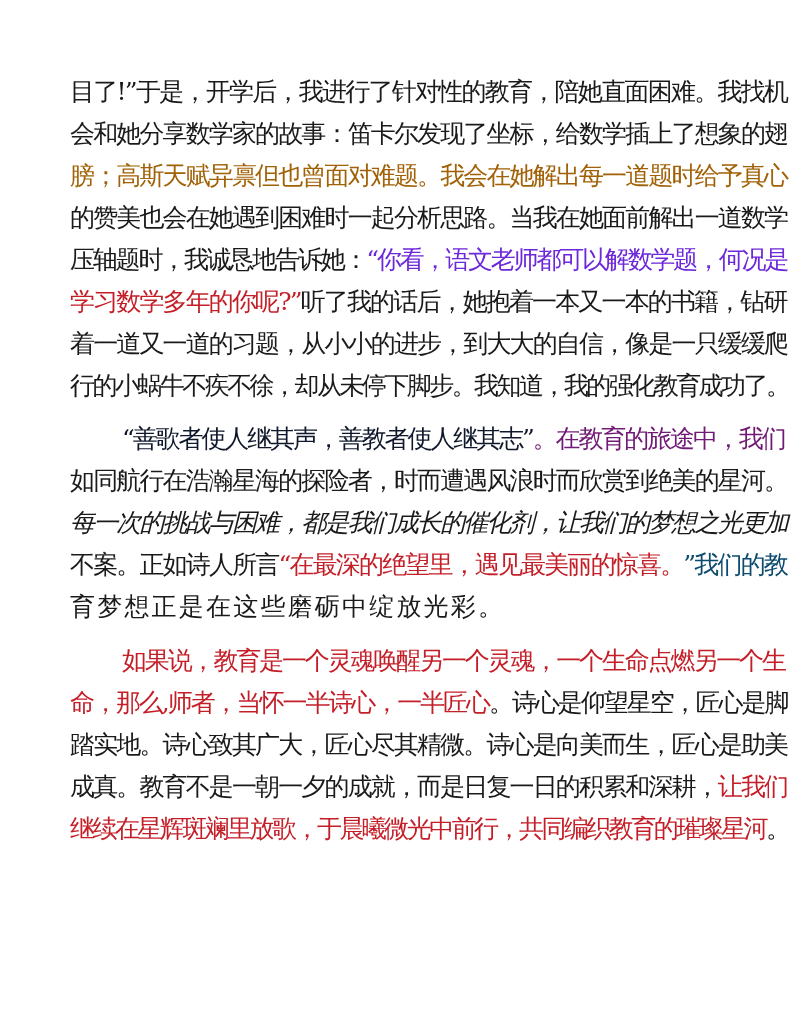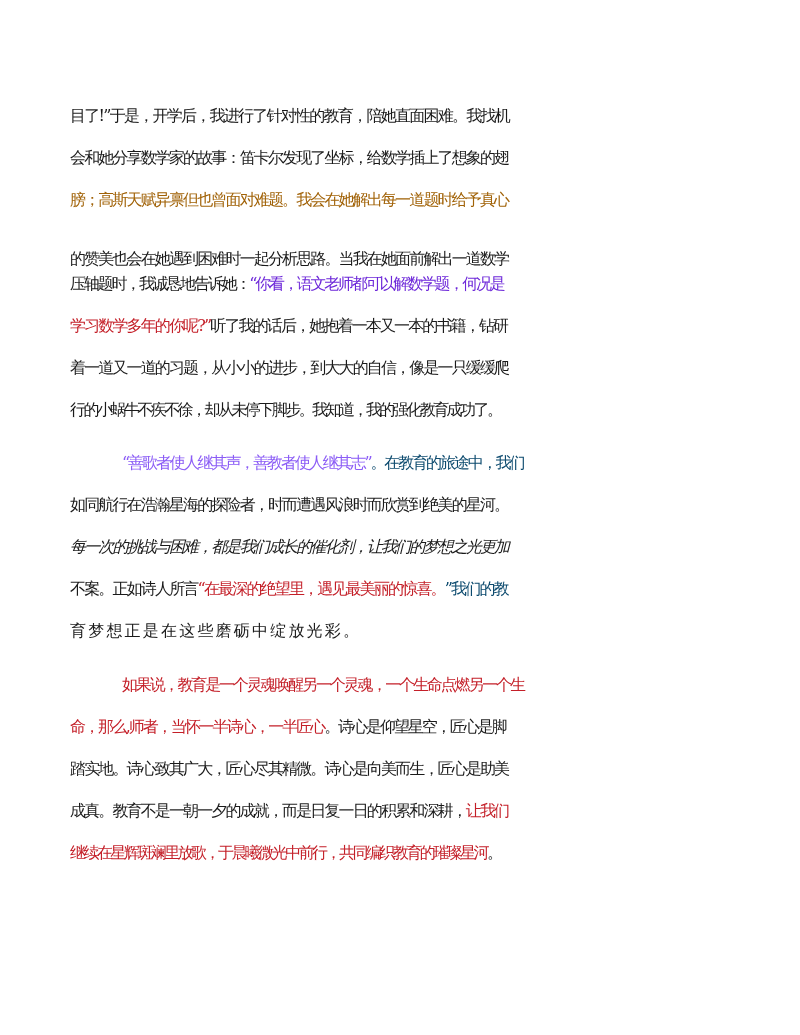--- a/index.html
+++ b/index.html
@@ -18,43 +18,42 @@
     .page {
       position: absolute;
       left: 70px;
       top: 0;
       width: 686px;
     }
     .line {
       position: absolute;
       left: 0;
       height: 30px;
-      font-size: 16px;
+      font-size: 25px;
       line-height: 30px;
       white-space: nowrap;
       letter-spacing: 2.2px;
-      margin-top: 24px;
     }
     .line.indent { left: 52px; }
     .red { color: #c41f28; }
     .blk { color: #1a1a1a; }
   </style>
 </head>
 <body>
 
 <div class="page" id="page">
     <div class="line" style="top: 77px; letter-spacing: -1.7375px;"><span class="blk" style="color: rgb(26, 26, 26);">目了!”于是，开学后，我进行了针对性的教育，陪她直面困难。我找机</span></div>
     <div class="line" style="top: 119px; letter-spacing: -1.86452px;"><span class="blk" style="color: rgb(26, 26, 26);">会和她分享数学家的故事：笛卡尔发现了坐标，给数学插上了想象的翅</span></div>
     <div class="line" style="top: 161px; letter-spacing: -1.86452px;"><span class="blk" style="color: #a16207;">膀；高斯天赋异禀但也曾面对难题。我会在她解出每一道题时给予真心</span></div>
-    <div class="line" style="top: 220px; letter-spacing: -1.86452px;"><span class="blk" style="color: rgb(26, 26, 26);">的赞美也会在她遇到困难时一起分析思路。当我在她面前解出一道数学</span></div>
+    <div class="line" style="top: 203px; letter-spacing: -1.86452px;"><span class="blk" style="color: rgb(26, 26, 26);">的赞美也会在她遇到困难时一起分析思路。当我在她面前解出一道数学</span></div>
     <div class="line" style="top: 245px; letter-spacing: -2.20625px;"><span class="blk" style="color: rgb(26, 26, 26);">压轴题时，我诚恳地告诉她：</span><span class="red" style="color: #6d28d9;">“你看，语文老师都可以解数学题，何况是</span></div>
     <div class="line" style="top: 287px; letter-spacing: -1.8625px;"><span class="red" style="color: rgb(196, 31, 40);">学习数学多年的你呢?”</span><span class="blk" style="color: rgb(26, 26, 26);">听了我的话后，她抱着一本又一本的书籍，钻研</span></div>
     <div class="line" style="top: 329px; letter-spacing: -1.86452px;"><span class="blk" style="color: rgb(26, 26, 26);">着一道又一道的习题，从小小的进步，到大大的自信，像是一只缓缓爬</span></div>
     <div class="line" style="top: 371px; letter-spacing: -2.55px;"><span class="blk" style="color: rgb(26, 26, 26);">行的小蜗牛不疾不徐，却从未停下脚步。我知道，我的强化教育成功了。</span></div>
-    <div class="line indent" style="top: 424px; letter-spacing: -2.1px;"><span class="red" style="color: #8b5cf6;">“善歌者使人继其声，善教者使人继其志”</span><span class="blk" style="color: #0c4a6e;">。在教育的旅途中，我们</span></div>
+    <div class="line indent" style="top: 424px; letter-spacing: -2.1px;"><span class="red" style="color: #0f172a;">“善歌者使人继其声，善教者使人继其志”</span><span class="blk" style="color: #701a75;">。在教育的旅途中，我们</span></div>
     <div class="line" style="top: 466px; letter-spacing: -1.86452px;"><span class="blk" style="color: rgb(26, 26, 26); text-align: right;">如同航行在浩瀚星海的探险者，时而遭遇风浪时而欣赏到绝美的星河。</span></div>
     <div class="line" style="top: 508px; letter-spacing: -1.86452px;"><span class="blk" style="color: rgb(26, 26, 26); font-style: italic;">每一次的挑战与困难，都是我们成长的催化剂，让我们的梦想之光更加</span></div>
     <div class="line" style="top: 550px; letter-spacing: -1.83125px;"><span class="blk" style="color: rgb(26, 26, 26);">不案。正如诗人所言</span><span class="red" style="color: rgb(196, 31, 40);">“在最深的绝望里，遇见最美丽的惊喜。</span><span class="blk" style="color: #0c4a6e;">”我们的教</span></div>
     <div class="line" style="top: 592px;"><span class="blk" style="color: rgb(26, 26, 26);">育梦想正是在这些磨砺中绽放光彩。</span></div>
     <div class="line indent" style="top: 646px; letter-spacing: -2.14483px;"><span class="red" style="color: rgb(196, 31, 40);">如果说，教育是一个灵魂唤醒另一个灵魂，一个生命点燃另一个生</span></div>
     <div class="line" style="top: 688px; letter-spacing: -2.05px;"><span class="red" style="color: rgb(196, 31, 40);">命，那么,师者，当怀一半诗心，一半匠心</span><span class="blk" style="color: rgb(26, 26, 26);">。诗心是仰望星空，匠心是脚</span></div>
     <div class="line" style="top: 730px; letter-spacing: -1.86452px;"><span class="blk" style="color: rgb(26, 26, 26);">踏实地。诗心致其广大，匠心尽其精微。诗心是向美而生，匠心是助美</span></div>
     <div class="line" style="top: 772px; letter-spacing: -1.86452px;"><span class="blk" style="color: rgb(26, 26, 26);">成真。教育不是一朝一夕的成就，而是日复一日的积累和深耕，</span><span class="red" style="color: rgb(196, 31, 40);">让我们</span></div>
     <div class="line" style="top: 814px; letter-spacing: -2.55px;"><span class="red" style="color: rgb(196, 31, 40);">继续在星辉斑斓里放歌，于晨曦微光中前行，共同编织教育的璀璨星河</span><span class="blk" style="color: rgb(26, 26, 26);">。</span></div>
   </div>

